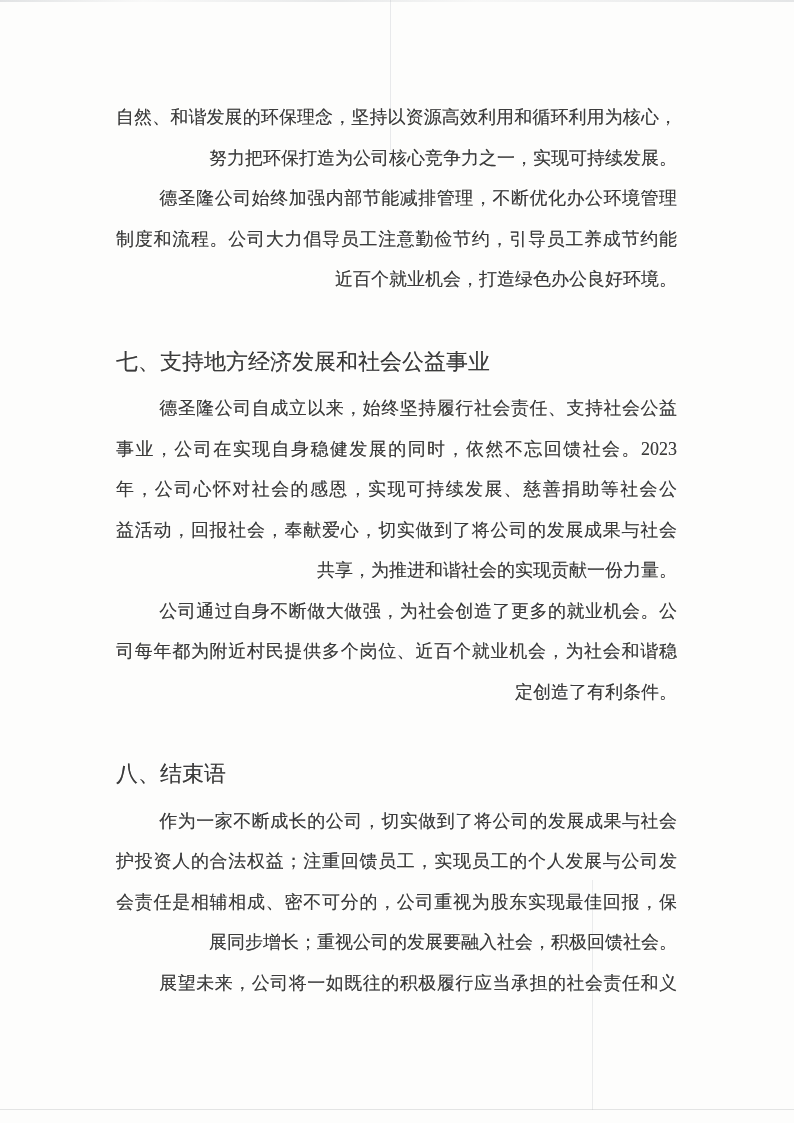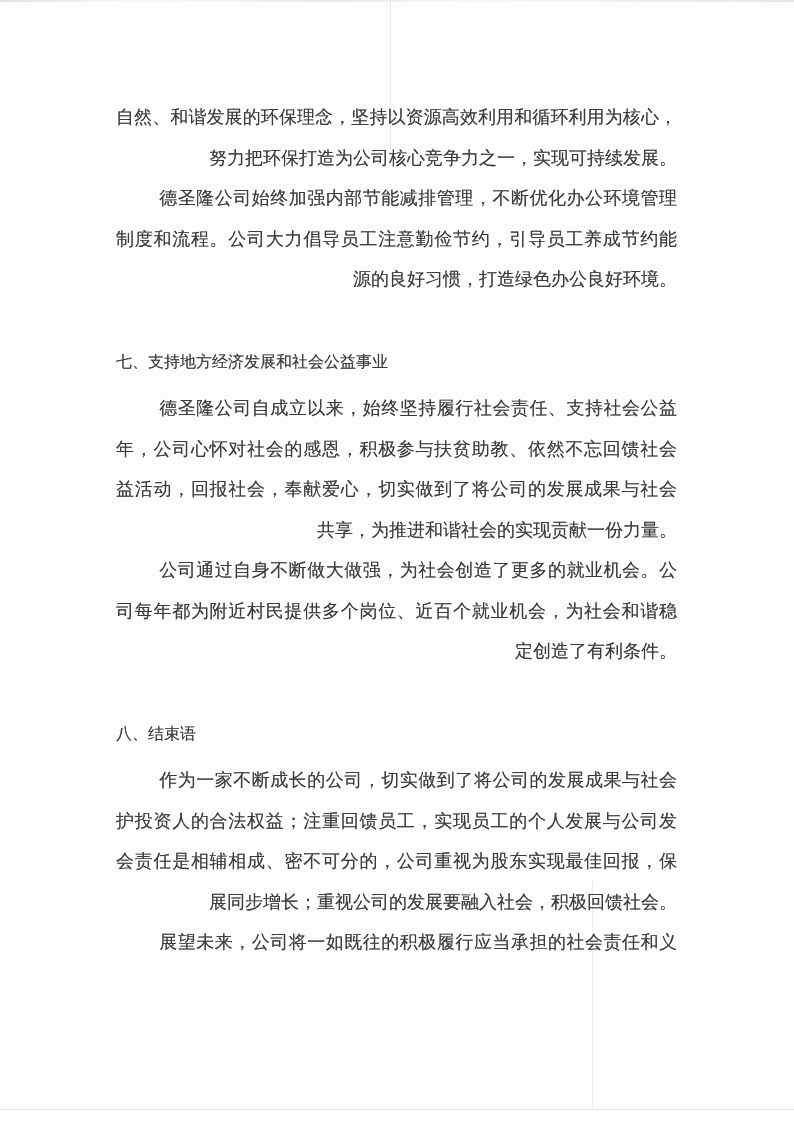--- a/index.html
+++ b/index.html
@@ -36,21 +36,21 @@
   }
   .line.fill {
     text-align: justify;
     text-align-last: justify;
     text-justify: inter-character;
   }
   .line.indent {
     text-indent: 2.4em;
   }
   .heading {
-    font-size: 16px;
+    font-size: 22px;
     line-height: 40.5px;
     height: 40.5px;
     margin: 42px 0 6px 0;
     text-align: left;
     text-shadow: 0 0 0.5px rgba(60,60,60,0.55);
   }
   
   .scan-edge-top {
     position: absolute;
     left: 0; top: 0;
@@ -88,26 +88,27 @@
   <div class="scan-fold-bottom"></div>
   <div class="scan-edge-bottom"></div>
   <div class="content">
       <div class="paragraph">
         <div class="line fill">自然、和谐发展的环保理念，坚持以资源高效利用和循环利用为核心，</div>
         <div class="line">努力把环保打造为公司核心竞争力之一，实现可持续发展。</div>
       </div>
       <div class="paragraph">
         <div class="line fill indent">德圣隆公司始终加强内部节能减排管理，不断优化办公环境管理</div>
         <div class="line fill">制度和流程。公司大力倡导员工注意勤俭节约，引导员工养成节约能</div>
-        <div class="line">源的良好习惯，打造绿色办公良好环境。</div>
+        <div class="line">近百个就业机会，打造绿色办公良好环境。</div>
       </div>
       <div class="heading">七、支持地方经济发展和社会公益事业</div>
       <div class="paragraph">
         <div class="line fill indent">德圣隆公司自成立以来，始终坚持履行社会责任、支持社会公益</div>
-        <div class="line fill">年，公司心怀对社会的感恩，积极参与扶贫助教、依然不忘回馈社会</div>
+        <div class="line fill">事业，公司在实现自身稳健发展的同时，依然不忘回馈社会。2023</div>
+        <div class="line fill">年，公司心怀对社会的感恩，实现可持续发展、慈善捐助等社会公</div>
         <div class="line fill">益活动，回报社会，奉献爱心，切实做到了将公司的发展成果与社会</div>
         <div class="line">共享，为推进和谐社会的实现贡献一份力量。</div>
       </div>
       <div class="paragraph">
         <div class="line fill indent">公司通过自身不断做大做强，为社会创造了更多的就业机会。公</div>
         <div class="line fill">司每年都为附近村民提供多个岗位、近百个就业机会，为社会和谐稳</div>
         <div class="line">定创造了有利条件。</div>
       </div>
       <div class="heading">八、结束语</div>
       <div class="paragraph">

